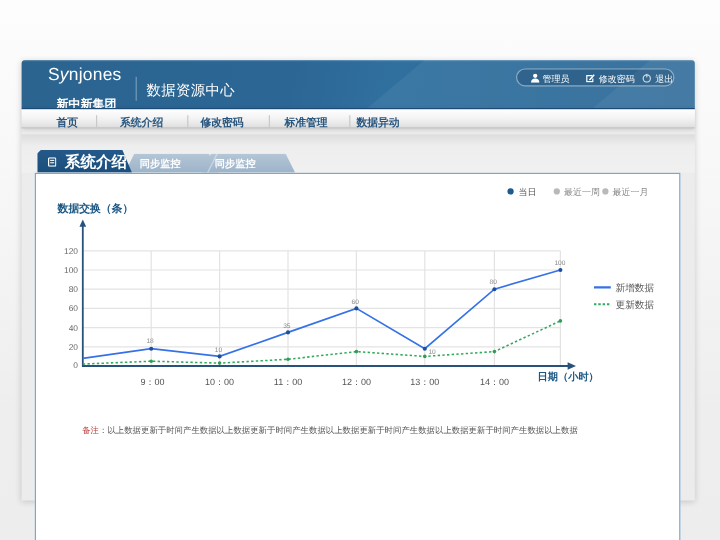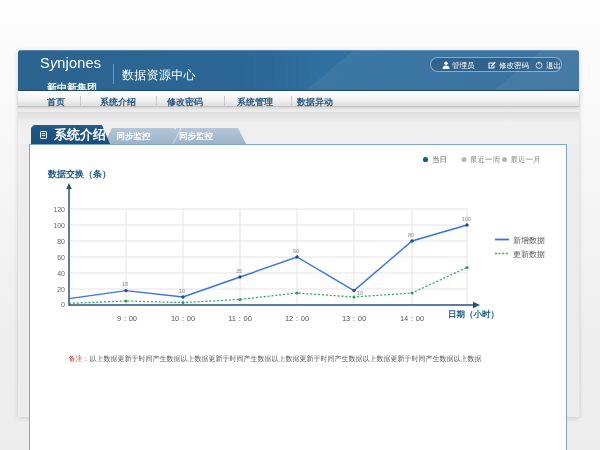--- a/index.html
+++ b/index.html
@@ -66,21 +66,21 @@
     <div id="htitle">数据资源中心</div>
   </div>
   <div id="tabzone" style="position:absolute;left:0;top:62px;width:561px;height:32px;background:linear-gradient(180deg,#dcdcdc 0%,#eeeeee 30%,#f0f0f0 100%);"></div>
   <div id="nav">
     <div class="it" style="left:8px">首页</div>
       <div class="sp" style="left:62px"></div>
     <div class="it" style="left:70px">系统介绍</div>
       <div class="sp" style="left:138px"></div>
     <div class="it" style="left:137px">修改密码</div>
       <div class="sp" style="left:206px"></div>
-    <div class="it" style="left:207px">系统管理</div>
+    <div class="it" style="left:207px">标准管理</div>
       <div class="sp" style="left:273px"></div>
     <div class="it" style="left:279px;width:auto;text-align:center;">数据异动</div>
   </div>
   <div id="tab3" class="tab">同步监控</div>
   <div id="tab2" class="tab">同步监控</div>
   <svg style="position:absolute;left:153px;top:78px;" width="12" height="16">
       <line x1="2" y1="16" x2="10" y2="0" stroke="rgba(255,255,255,0.38)" stroke-width="1.2"></line>
     </svg>
   <div id="tab1" class="tab">
       <svg width="7" height="8" viewBox="0 0 7 8">

